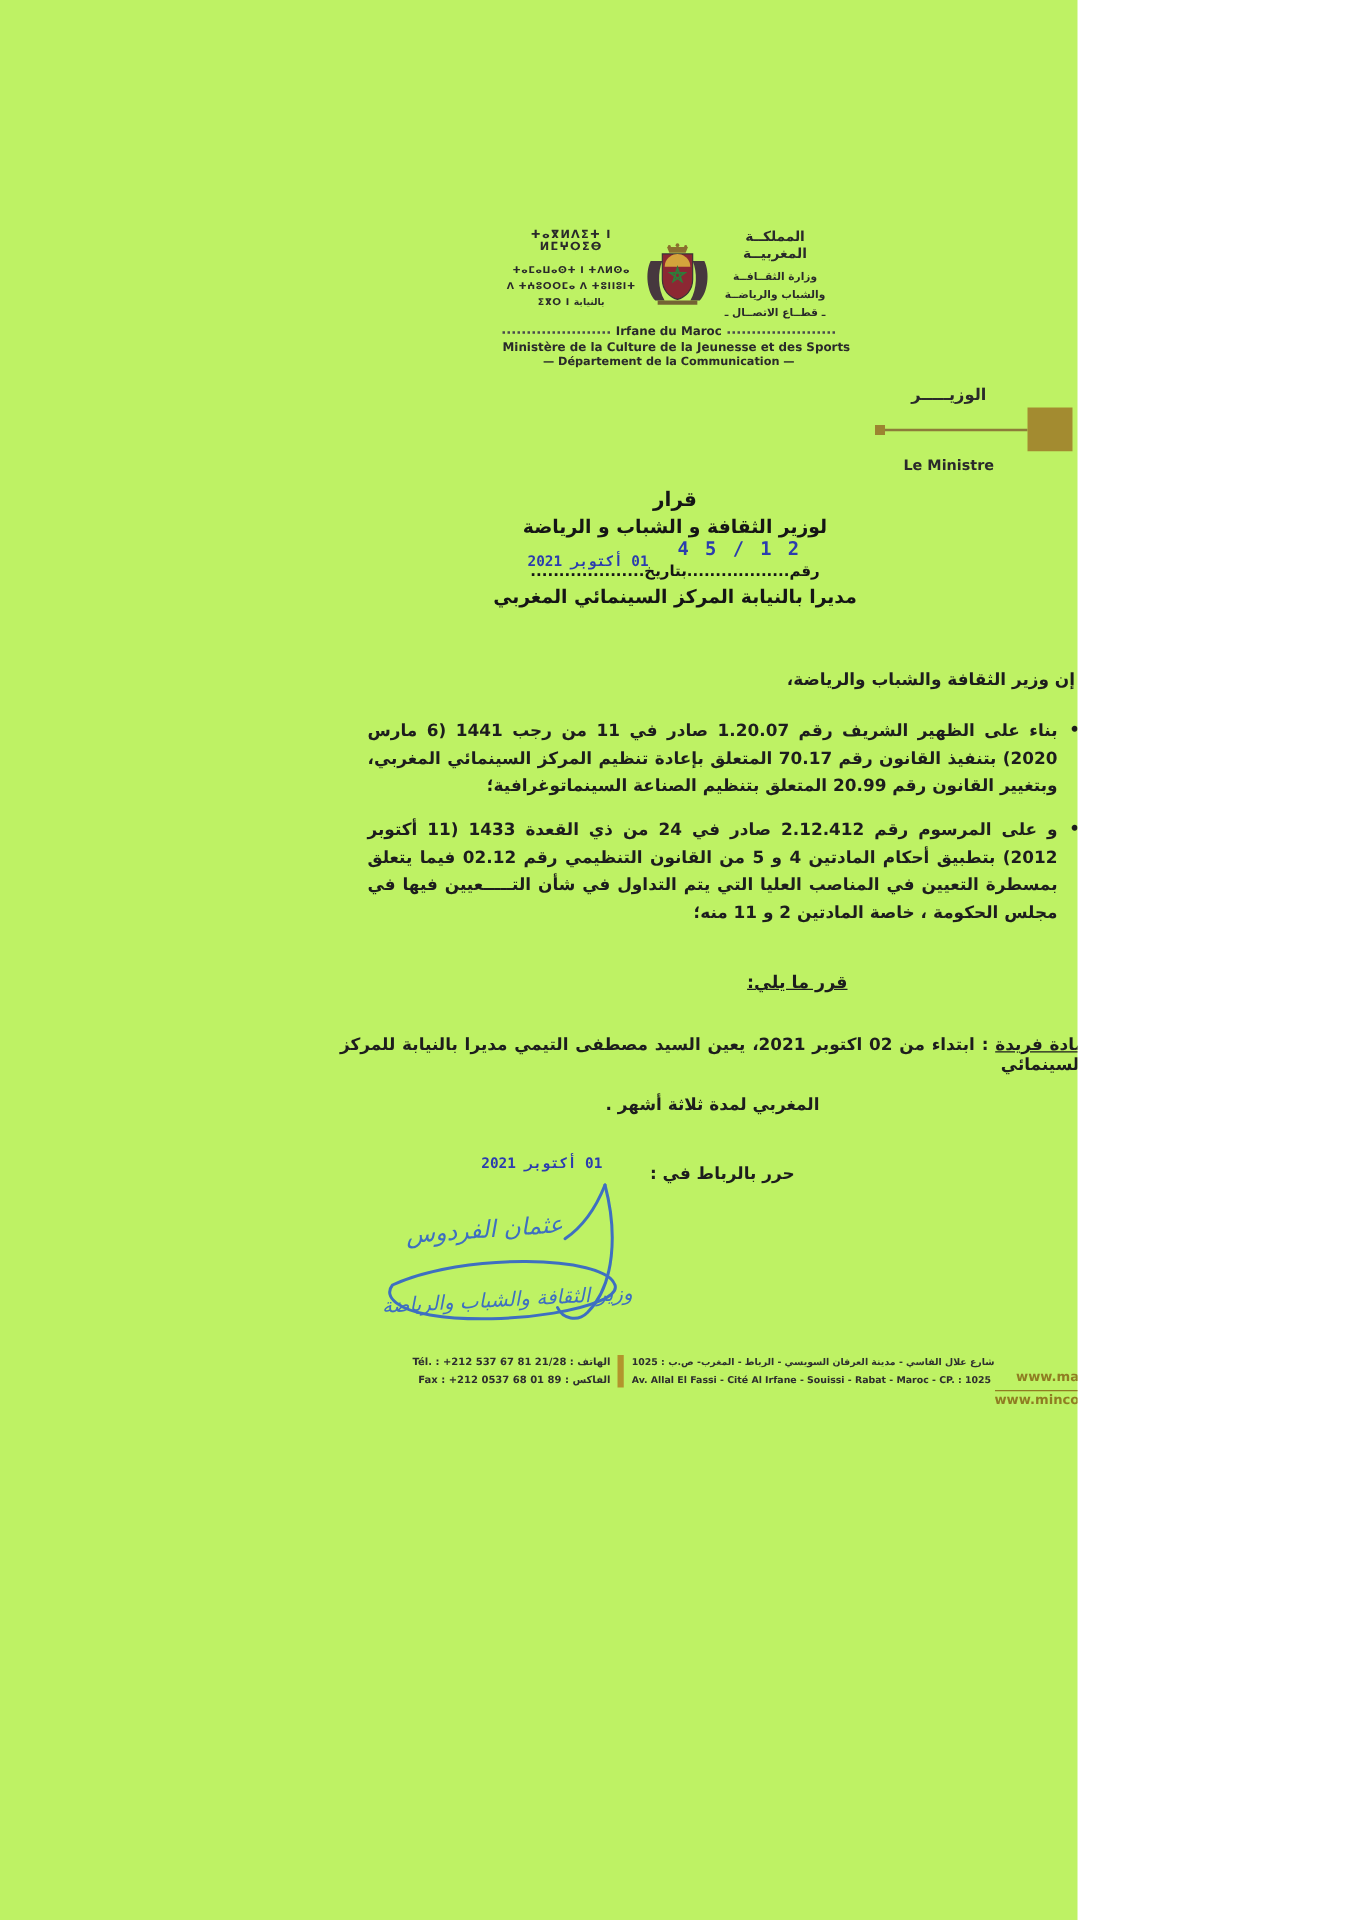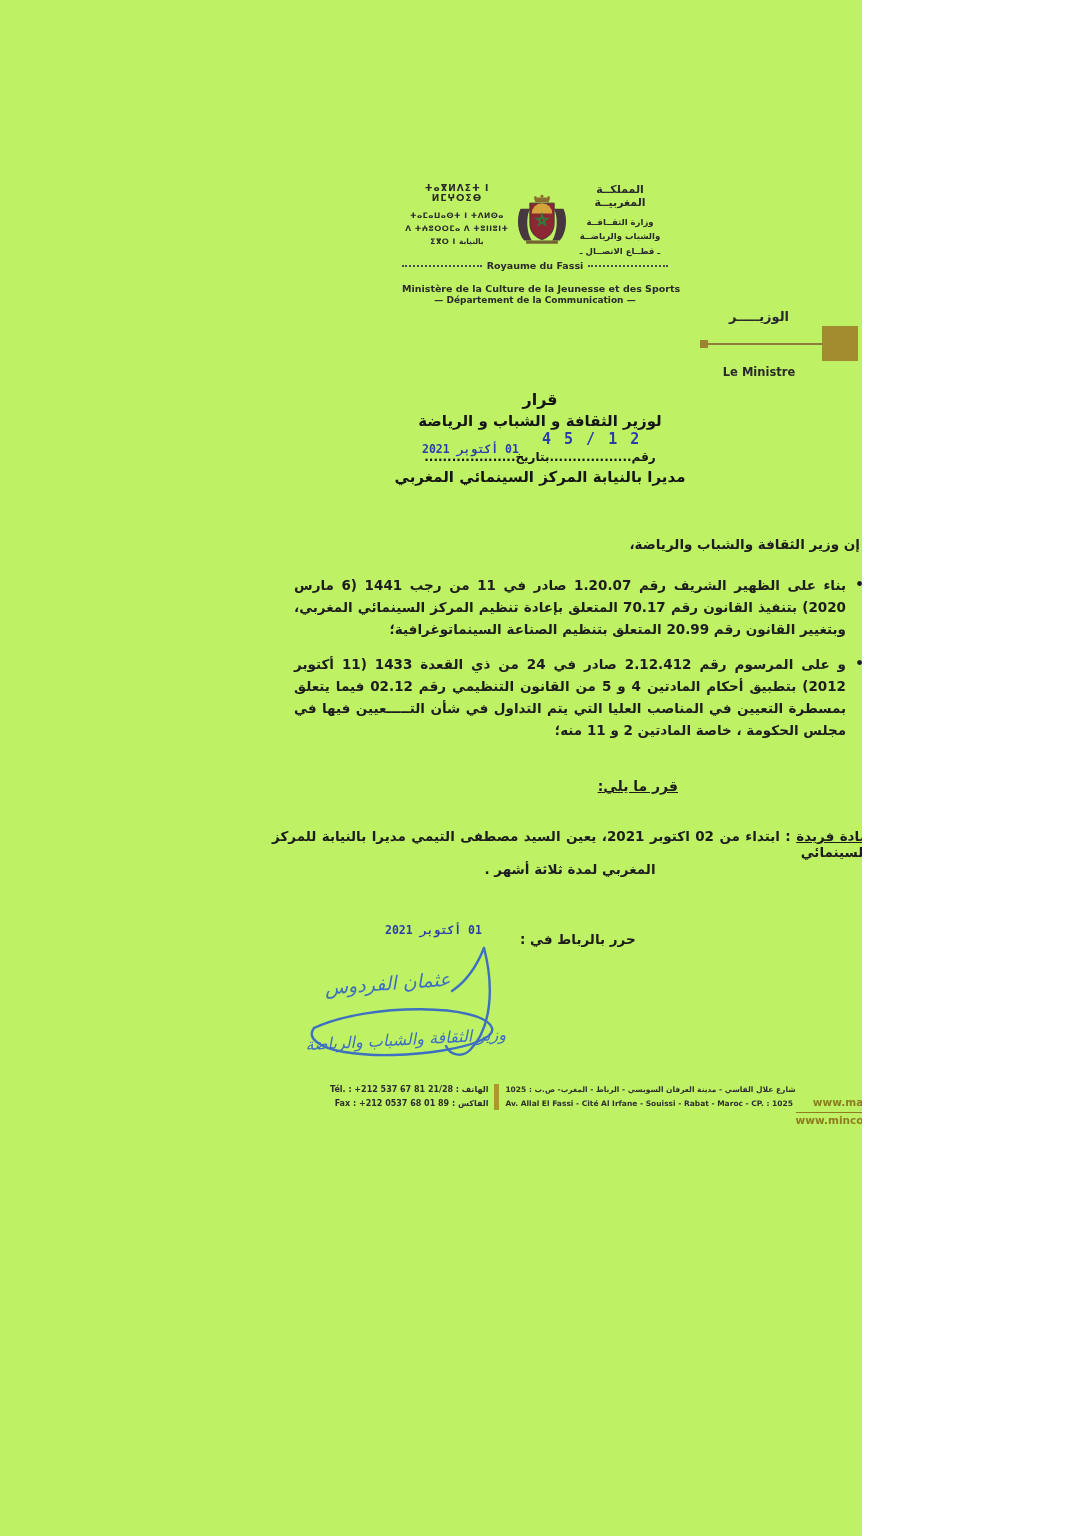--- a/index.html
+++ b/index.html
@@ -15,21 +15,21 @@
   .tif-col { width:110px; text-align:center; font-weight:bold; color:#2a2a2a; }
   .tif-l1 { font-size:9px; letter-spacing:1px; margin-bottom:6px; }
   .tif-l  { font-size:7.5px; letter-spacing:0.5px; line-height:1.75; }
   .arms-wrap { width:58px; margin-top:9px; display:flex; justify-content:center; }
   .ar-col { width:96px; text-align:center; direction:rtl; font-weight:bold; color:#2a2a2a; }
   .ar-l1 { font-size:11px; margin-bottom:6px; }
   .ar-l  { font-size:8.5px; line-height:1.7; }
   .royaume-row { display:flex; align-items:center; gap:5px; margin-top:2px; }
   .royaume-row .dashline { flex:1; border-top:2px dotted #4a4a4a; height:0; }
   .royaume-txt { font-size:9.5px; font-weight:bold; color:#2a2a2a; white-space:nowrap; }
-  .ministere { text-align:center; font-size:9.5px; font-weight:bold; color:#2a2a2a; margin-top:12px; white-space:nowrap; }
+  .ministere { text-align:center; font-size:9.5px; font-weight:bold; color:#2a2a2a; margin-top:2px; white-space:nowrap; }
   .departement { text-align:center; font-size:9px; font-weight:bold; color:#2a2a2a; margin-top:1px; }
 
   
   .minister { position:absolute; top:309px; left:700px; width:158px; }
   .minister-ar { direction:rtl; font-weight:bold; font-size:13px; color:#2a2a2a; width:118px; text-align:center; margin-bottom:2px; }
   .minister-row { display:flex; align-items:center; }
   .sq-small { width:8px; height:8px; background:#9c8530; }
   .minister-rule { flex:1; height:2px; background:#8d7c3a; }
   .sq-big { width:36px; height:35px; background:#a38b30; }
   .minister-fr { font-size:11.5px; font-weight:bold; color:#2a2a2a; width:118px; text-align:center; margin-top:4px; }
@@ -46,21 +46,21 @@
 
   
   .intro { position:absolute; top:536px; left:300px; width:560px; direction:rtl; text-align:right; font-size:13.5px; font-weight:bold; }
   .bullets { position:absolute; top:574px; left:294px; width:572px; direction:rtl; font-size:13.5px; font-weight:bold; line-height:1.63; text-align:justify; }
   .bullet { position:relative; padding-right:20px; margin-bottom:13px; }
   .bullet-marker { position:absolute; right:2px; top:-1px; }
   .decision { position:absolute; top:778px; left:378px; width:300px; direction:rtl; font-size:14px; font-weight:bold; }
   .decision span { text-decoration:underline; }
   .article { position:absolute; top:828px; left:272px; width:596px; direction:rtl; font-size:13.5px; font-weight:bold; text-align:justify; }
   .article .u { text-decoration:underline; }
-  .article-l2 { text-align:center; margin-top:1px; }
+  .article-l2 { text-align:center; margin-top:16px; }
 
   
   .issued { position:absolute; top:931px; left:520px; width:130px; direction:rtl; text-align:left; font-size:13.5px; font-weight:bold; }
   .stamp-date-issued { position:absolute; top:923px; left:385px; font-family:"DejaVu Sans Mono", monospace; color:#2b3cae; font-weight:bold; font-size:11.5px; direction:rtl; letter-spacing:1px; }
   .signature { position:absolute; top:942px; left:278px; width:262px; height:132px; }
 
   
   .footer { position:absolute; top:1066px; left:330px; width:466px; display:flex; align-items:center; }
   .tel-block { font-size:8px; font-weight:bold; color:#2e2e2e; text-align:right; line-height:1.8; white-space:nowrap; }
   .gold-bar { width:5px; height:26px; background:#b2952c; margin:0 6px; flex:0 0 auto; }
@@ -101,21 +101,21 @@
       </div>
       <div class="ar-col">
         <div class="ar-l1">المملكــة المغربيــة</div>
         <div class="ar-l">وزارة الثقــافــة</div>
         <div class="ar-l">والشباب والرياضــة</div>
         <div class="ar-l">ـ قطــاع الاتصــال ـ</div>
       </div>
     </div>
     <div class="royaume-row">
       <div class="dashline"></div>
-      <div class="royaume-txt">Royaume du Fassi</div>
+      <div class="royaume-txt">Irfane du Maroc</div>
       <div class="dashline"></div>
     </div>
     <div class="ministere">Ministère de la Culture de la Jeunesse et des Sports</div>
     <div class="departement">— Département de la Communication —</div>
   </div>
 
   <div class="minister">
     <div class="minister-ar">الوزيـــــر</div>
     <div class="minister-row">
       <div class="sq-small"></div>

